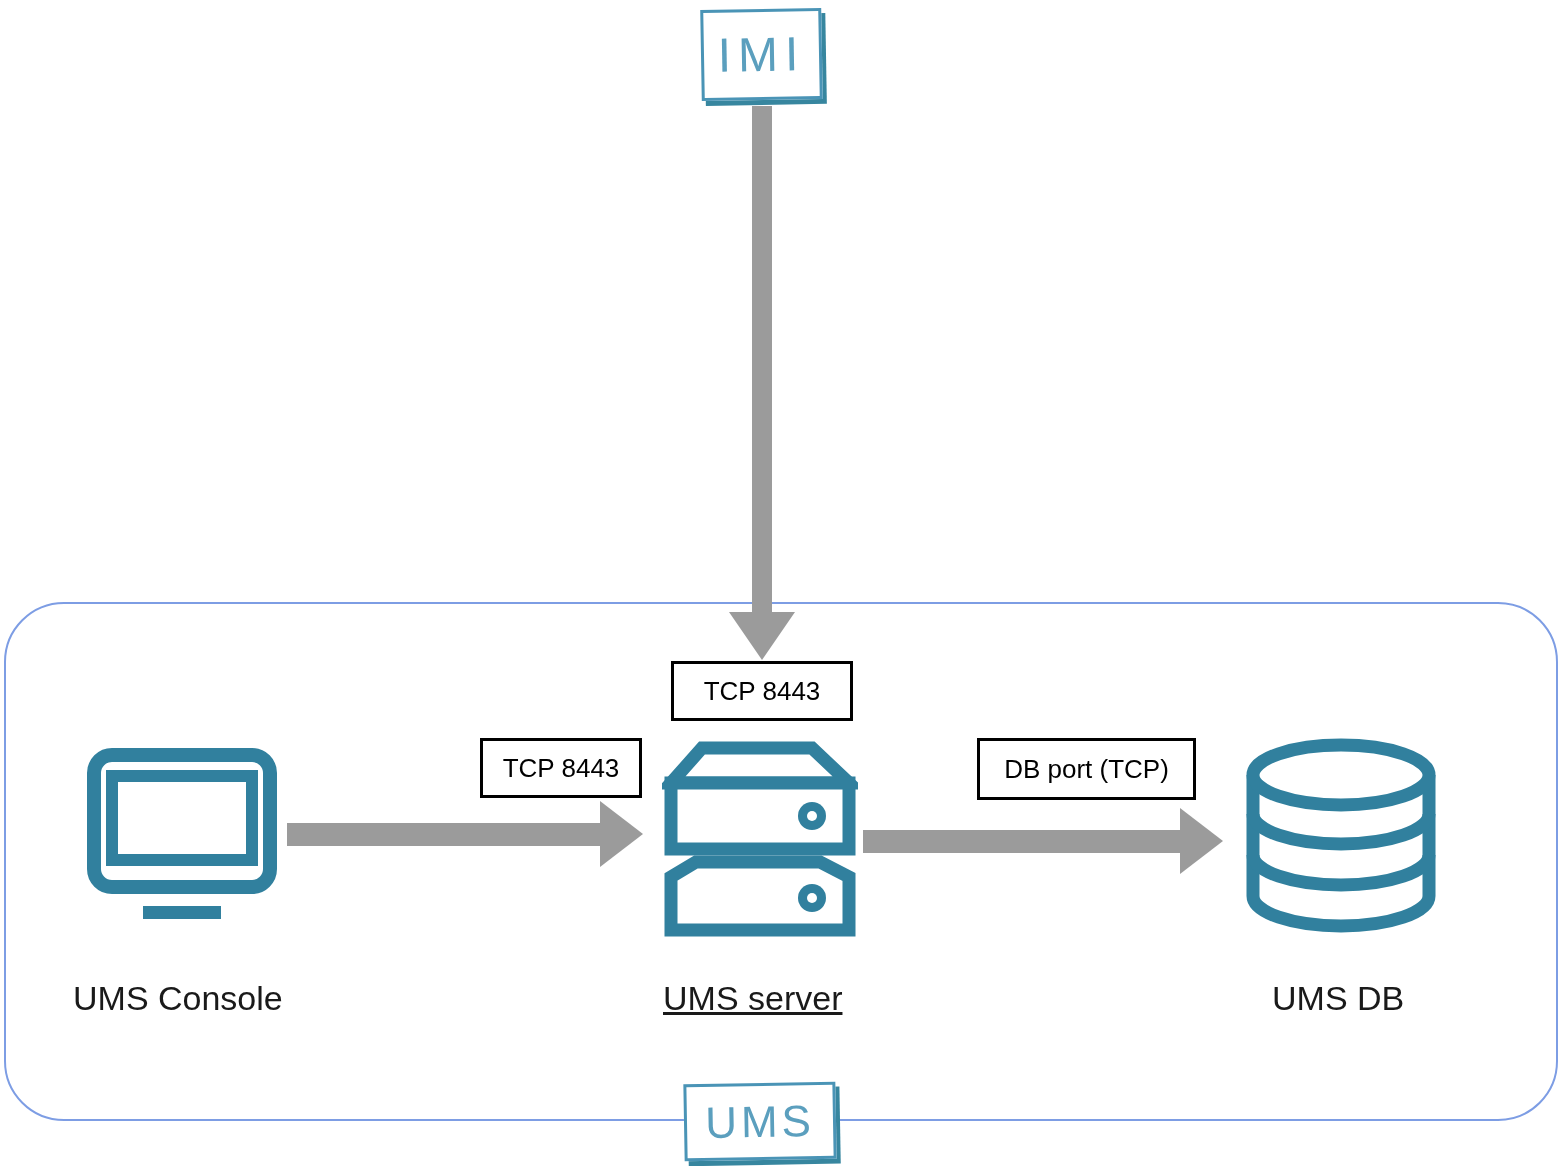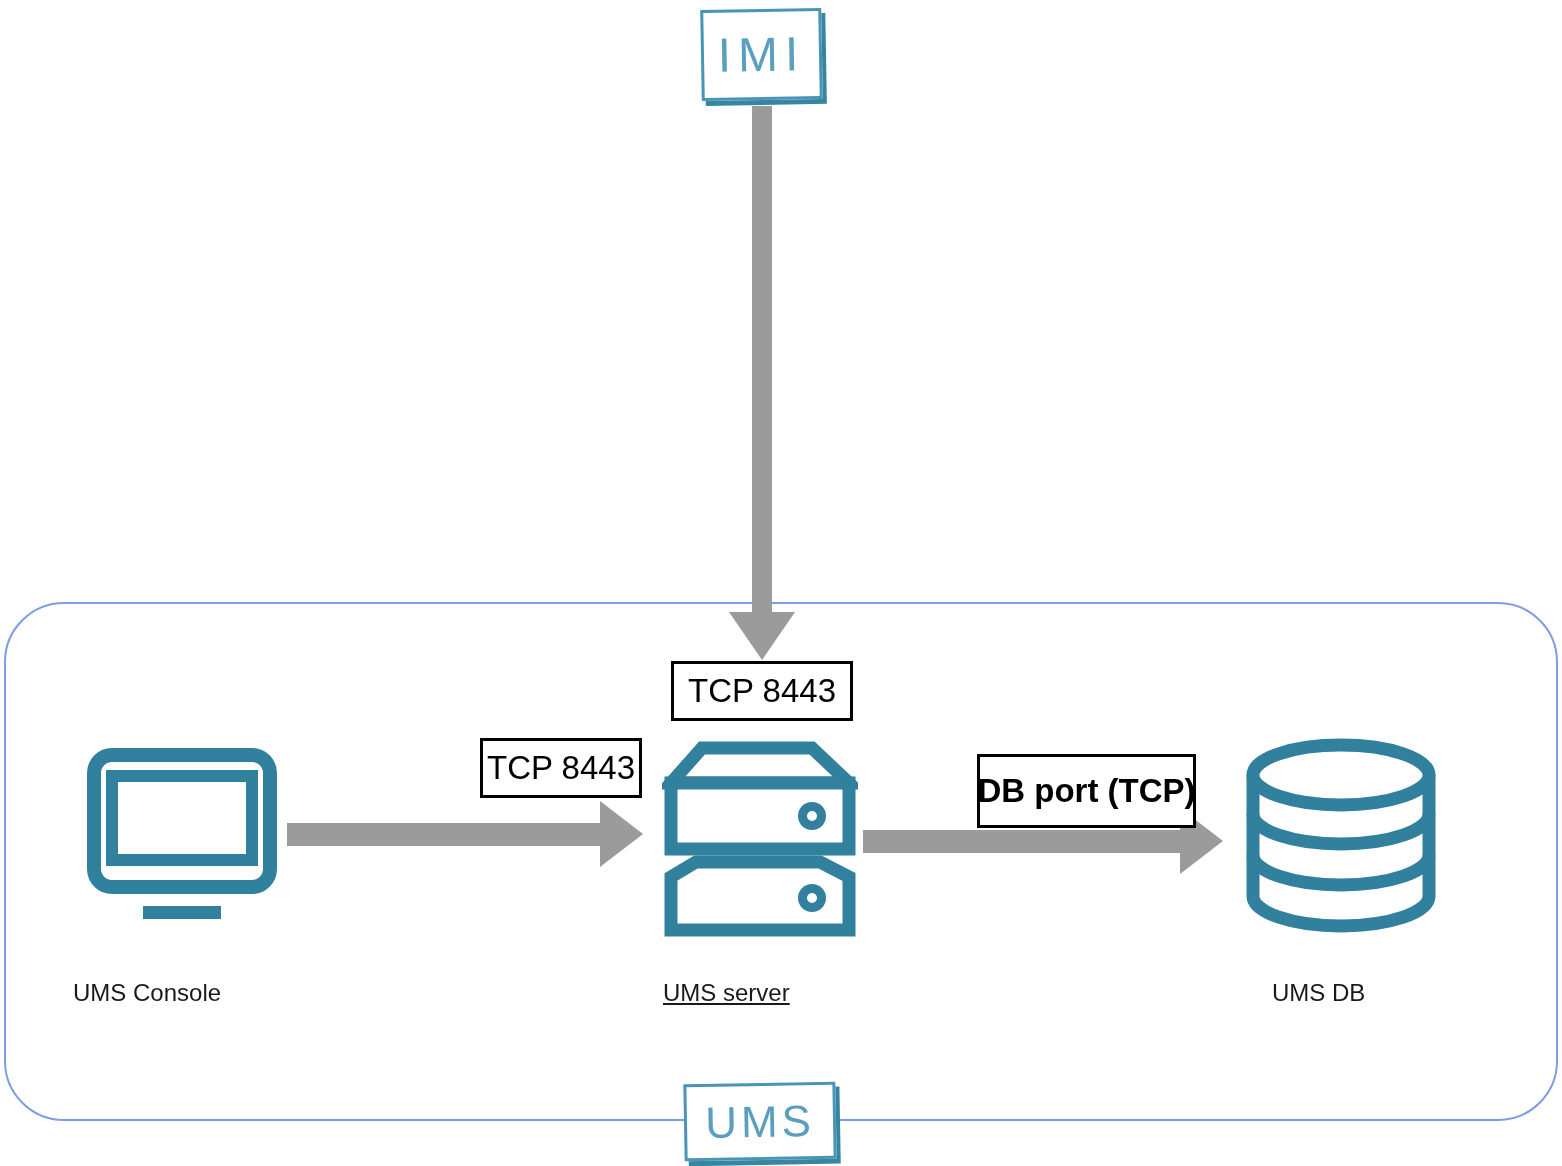--- a/index.html
+++ b/index.html
@@ -39,37 +39,37 @@
     border-top:33px solid transparent;border-bottom:33px solid transparent;
     border-left:43px solid var(--arrow-gray);}
   .head-down{position:absolute;width:0;height:0;z-index:2;
     border-left:33px solid transparent;border-right:33px solid transparent;
     border-top:48px solid var(--arrow-gray);}
 
   
   .port-label{
     position:absolute;background:#fff;border:3px solid var(--label-border);
     display:flex;align-items:center;justify-content:center;
-    font-size:33px;color:#000;z-index:3;white-space:nowrap;
+    font-size:26px;color:#000;z-index:3;white-space:nowrap;
   }
   .port-top{left:671px;top:661px;width:182px;height:60px;}
   .port-left{left:480px;top:738px;width:162px;height:60px;}
-  .port-right{left:977px;top:754px;width:219px;height:74px;font-weight:bold;}
+  .port-right{left:977px;top:738px;width:219px;height:62px;}
 
   .icon{position:absolute;z-index:3;}
   .icon-console{left:86px;top:748px;}
   .icon-server{left:662px;top:740px;}
   .icon-db{left:1244px;top:738px;}
   .icon svg .stroke{stroke:var(--teal);fill:#fff;}
   .icon svg .stroke-nf{stroke:var(--teal);fill:none;}
   .icon svg .fill{fill:var(--teal);}
   .icon svg .hole{fill:#fff;}
 
   .node-label{
-    position:absolute;font-size:24px;color:var(--text-black);z-index:3;white-space:nowrap;
+    position:absolute;font-size:34px;color:var(--text-black);z-index:3;white-space:nowrap;
   }
   .lbl-console{left:73px;top:979px;}
   .lbl-server{left:663px;top:979px;text-decoration:underline;}
   .lbl-db{left:1272px;top:979px;}
 </style>
 </head>
 <body>
 
 <div class="canvas">
 

